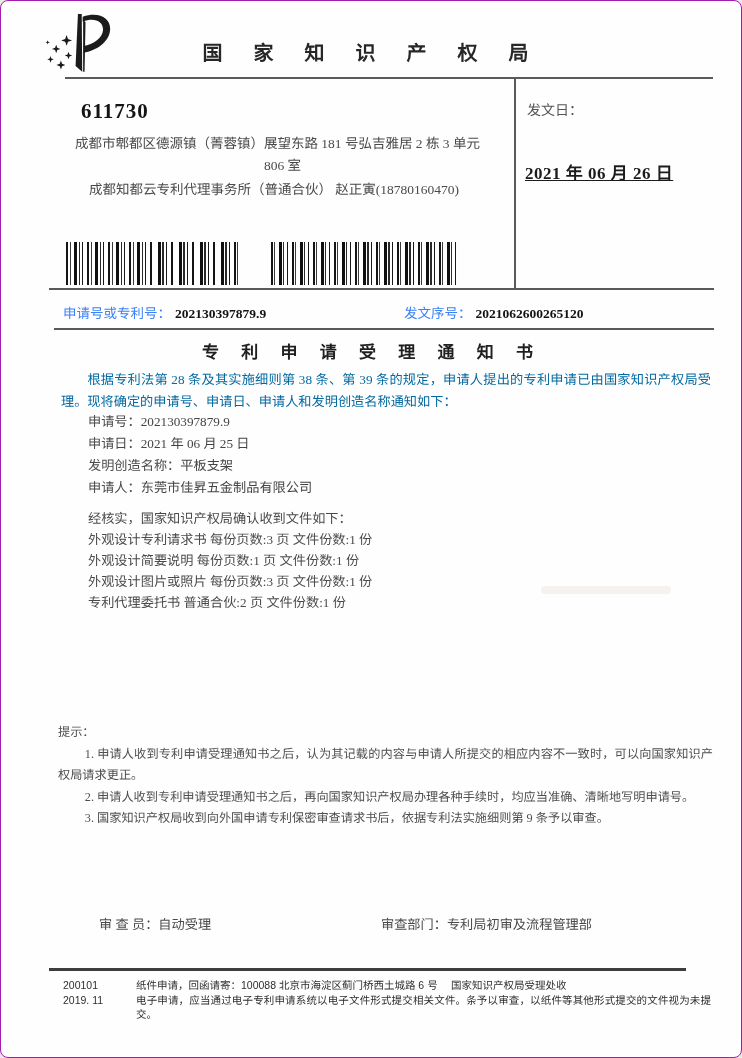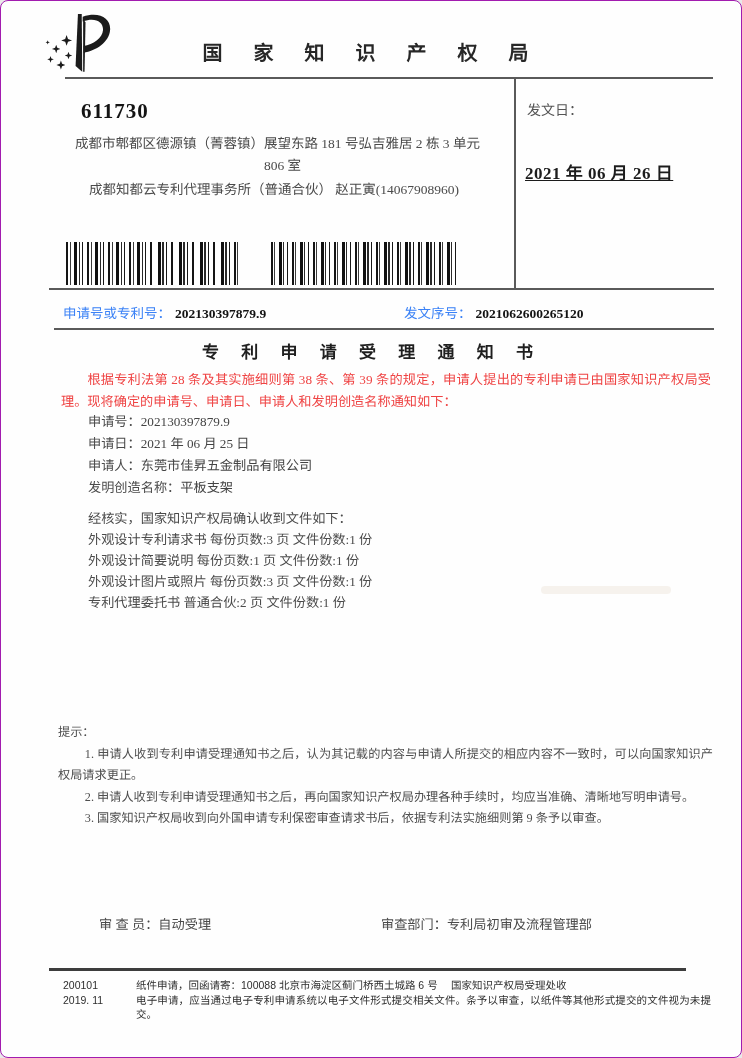--- a/index.html
+++ b/index.html
@@ -71,21 +71,21 @@
   .doc-title {
     left:0; top:337px; width:742px; margin:0;
     text-align:center;
     font-size:17px; font-weight:bold; letter-spacing:9px;
     color:#1f1f1f;
   }
 
   
   .intro {
     left:60px; top:368px; width:650px; margin:0;
-    font-size:13.2px; line-height:21.5px; color:#ef4444;
+    font-size:13.2px; line-height:21.5px; color:#0369a1;
     text-indent:2em; text-align:justify;
   }
   .details { left:87px; top:410px; font-size:13.2px; line-height:22px; color:#4a4a4a; }
   .details .value { color:#444; }
   .received { left:87px; top:507px; font-size:13.2px; line-height:21px; color:#4a4a4a; }
 
   
   .notes { left:57px; top:721px; width:655px; font-size:12.2px; line-height:21.5px; color:#4f4f4f; }
   .notes p { margin:0; text-indent:2.2em; text-align:justify; }
   .notes .heading { text-indent:0; }
@@ -128,21 +128,21 @@
   </div>
 
   <div class="abs agency">国 家 知 识 产 权 局</div>
 
   <div class="abs rule rule-header"></div>
   <div class="abs vline"></div>
 
   <div class="abs postal">611730</div>
   <div class="abs addr1">成都市郫都区德源镇（菁蓉镇）展望东路 181 号弘吉雅居 2 栋 3 单元</div>
   <div class="abs addr2">806 室</div>
-  <div class="abs agent">成都知都云专利代理事务所（普通合伙）  赵正寅(14067908960)</div>
+  <div class="abs agent">成都知都云专利代理事务所（普通合伙）  赵正寅(18780160470)</div>
 
   <div class="abs dispatch-label">发文日：</div>
   <div class="abs dispatch-value">2021 年 06 月 26 日</div>
 
   <div class="abs barcode barcode-1"></div>
   <div class="abs barcode barcode-2"></div>
 
   <div class="abs rule rule-2"></div>
 
   <div class="abs numbers-row">
@@ -156,22 +156,22 @@
 
   <div class="abs rule rule-3"></div>
 
   <h1 class="abs doc-title">专 利 申 请 受 理 通 知 书</h1>
 
   <p class="abs intro">根据专利法第 28 条及其实施细则第 38 条、第 39 条的规定，申请人提出的专利申请已由国家知识产权局受理。现将确定的申请号、申请日、申请人和发明创造名称通知如下：</p>
 
   <div class="abs details">
     <div><span>申请号：</span><span class="value">202130397879.9</span></div>
     <div><span>申请日：</span><span class="value">2021 年 06 月 25 日</span></div>
+    <div><span>发明创造名称：</span><span class="value">平板支架</span></div>
     <div><span>申请人：</span><span class="value">东莞市佳昇五金制品有限公司</span></div>
-    <div><span>发明创造名称：</span><span class="value">平板支架</span></div>
   </div>
 
   <div class="abs received">
     <div>经核实，国家知识产权局确认收到文件如下：</div>
     <div>外观设计专利请求书 每份页数:3 页  文件份数:1 份</div>
     <div>外观设计简要说明 每份页数:1 页  文件份数:1 份</div>
     <div>外观设计图片或照片 每份页数:3 页  文件份数:1 份</div>
     <div>专利代理委托书 普通合伙:2 页  文件份数:1 份</div>
   </div>
 

